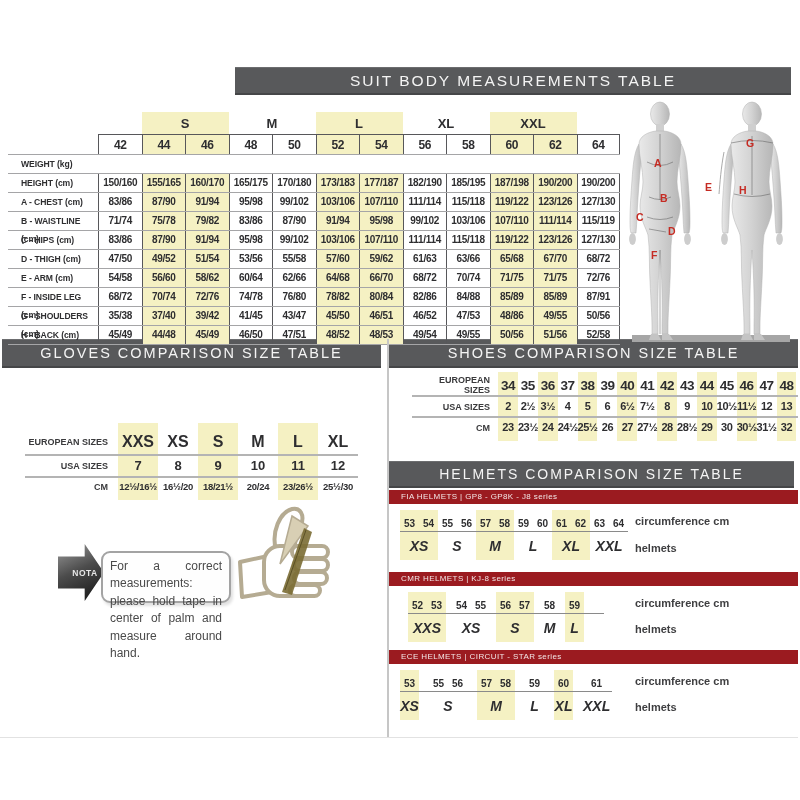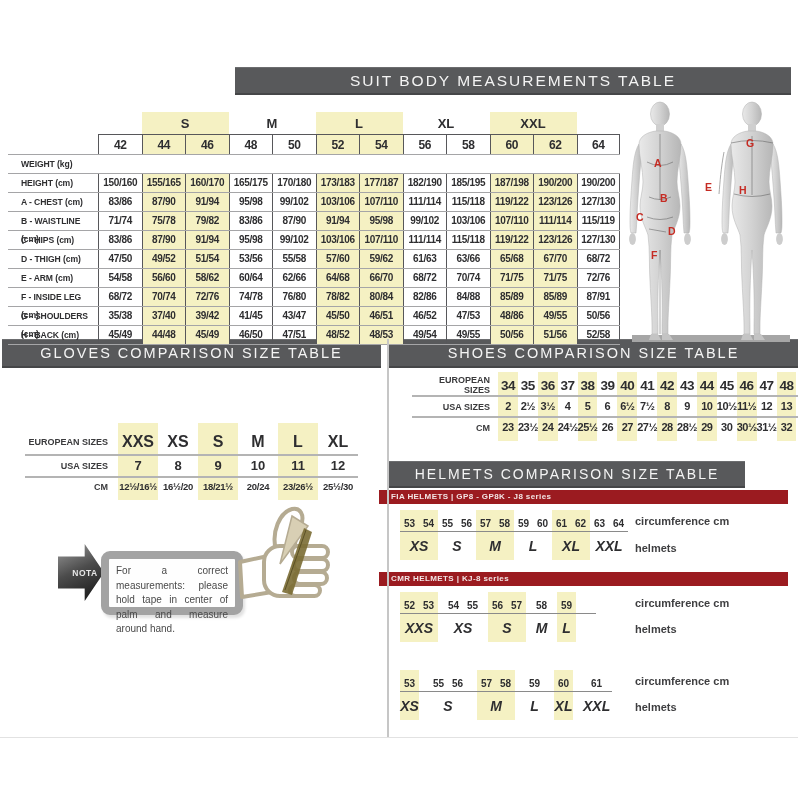--- a/index.html
+++ b/index.html
@@ -9,21 +9,21 @@
   html,body{margin:0;padding:0;background:#fff;}
   #stage{position:relative;width:800px;height:800px;background:#fff;overflow:hidden;
          font-family:"Liberation Sans",sans-serif;color:var(--ink);}
 
   
   .gbar{position:absolute;background:var(--gray);color:#f4f4f4;text-align:center;
         letter-spacing:2px;font-weight:400;border-bottom:2px solid #454648;border-top:1px solid #6c6d6f;box-sizing:border-box;}
   #suit-bar{left:235px;top:67px;width:556px;height:28px;font-size:15.5px;line-height:26px;}
   #gloves-bar{left:2px;top:339px;width:379px;height:29px;font-size:14.5px;line-height:27px;}
   #shoes-bar{left:389px;top:339px;width:409px;height:29px;font-size:14.5px;line-height:27px;}
-  #helmets-bar{left:389px;top:461px;width:356px;height:27px;font-size:14px;line-height:25px;}
+  #helmets-bar{left:389px;top:461px;width:405px;height:27px;font-size:14px;line-height:25px;}
 
   
   #suit-table{position:absolute;left:8px;top:112px;width:612px;font-weight:bold;}
   .sgrow{display:flex;height:22px;}
   .gsp1{width:133.5px;} .gsp2{width:43.5px;}
   .sg{width:87px;text-align:center;font-size:13px;line-height:24px;}
   .yel{background:var(--yellow);}
   .srow{display:flex;height:18px;border-bottom:1px solid var(--hline);}
   .srow.sizes{height:20px;}
   .rlabel{width:90px;font-size:8.6px;line-height:18px;padding-left:13px;box-sizing:border-box;letter-spacing:-0.1px;}
@@ -55,26 +55,26 @@
   .sb0{left:86px;}.sb2{left:125.8px;}.sb4{left:165.6px;}.sb6{left:205.4px;}
   .sb8{left:245.2px;}.sb10{left:285px;}.sb12{left:324.8px;}.sb14{left:364.6px;}
   .slabel{width:86px;text-align:right;padding-right:8px;box-sizing:border-box;
           font-weight:bold;font-size:9px;color:#3a3a3c;}
   .scell{width:19.9px;text-align:center;font-weight:bold;letter-spacing:-0.5px;}
   .grow.seu .scell{font-size:13.5px;line-height:19px;}
   .grow.susa .scell{font-size:11px;line-height:19px;}
   .grow.scm .scell{font-size:11px;line-height:19px;}
 
   
-  .redbar{position:absolute;left:379px;width:409px;height:14px;background:var(--red);
-          color:#f3e6e6;font-size:8px;font-weight:bold;line-height:14px;padding-left:12px;
+  .redbar{position:absolute;left:389px;width:409px;height:14px;background:var(--red);
+          color:#f3e6e6;font-size:8px;font-weight:normal;line-height:14px;padding-left:12px;
           box-sizing:border-box;letter-spacing:.4px;}
   #fia-bar{top:490px;} #cmr-bar{top:572px;} #ece-bar{top:650px;}
   .hsec{position:absolute;left:400px;}
-  #hsec-fia{top:510px;} #hsec-cmr{top:592px;} #hsec-ece{top:670px;}
+  #hsec-fia{top:510px;} #hsec-cmr{top:592px;margin-left:8px;} #hsec-ece{top:670px;}
   .hgroups{display:flex;}
   .grp{text-align:center;padding:3px 0 6px;}
   .grp[data-hl="true"]{background:var(--yellow);}
   #hsec-cmr .grp{margin-right:6px;} #hsec-ece .grp{margin-right:10px;}
   .hnum{display:inline-block;width:19px;font-size:10px;font-weight:bold;}
   .hsize{font-size:14px;font-weight:bold;font-style:italic;margin-top:7px;}
   .hline{position:absolute;left:0;top:21px;height:1px;background:#8a8a8a;width:228px;}
   #hsec-cmr .hline{width:196px;} #hsec-ece .hline{width:212px;}
   .hcol{position:absolute;left:635px;font-size:11px;font-weight:bold;color:#3f3f41;}
   #fia-c{top:515px;} #fia-h{top:542px;} #cmr-c{top:597px;} #cmr-h{top:623px;}
@@ -84,22 +84,22 @@
   #vdivider{position:absolute;left:387px;top:339px;width:2px;height:398px;background:#c6c6c6;}
   #bottomline{position:absolute;left:0;top:737px;width:798px;height:1px;background:#e2e2e2;}
 
   
   #nota-arrow{position:absolute;left:58px;top:544px;width:46px;height:57px;
      background:linear-gradient(155deg,#9d9d9d 0%,#4c4c4c 45%,#111 100%);
      clip-path:polygon(0% 22%,58% 22%,58% 0%,100% 50%,58% 100%,58% 78%,0% 78%);}
   #nota-label{position:absolute;left:71px;top:544px;width:28px;height:57px;display:flex;
      align-items:center;justify-content:center;color:#e6e6e6;font-size:8.5px;font-weight:bold;letter-spacing:.5px;}
   #nota-bubble{position:absolute;left:101px;top:551px;width:112px;height:38px;background:#fefefe;
-     border:8px solid #a3a3a3;border-radius:9px;box-shadow:2px 3px 3px rgba(0,0,0,.12);
-     font-size:10px;line-height:1.45;color:#4a4a4a;padding:5px 7px;text-align:justify;}
+     border:2px solid #a3a3a3;border-radius:9px;box-shadow:2px 3px 3px rgba(0,0,0,.12);
+     font-size:12px;line-height:1.45;color:#4a4a4a;padding:5px 7px;text-align:justify;}
 
   svg text.red{fill:#c52b23;font-family:"Liberation Sans",sans-serif;font-weight:bold;}
 </style>
 </head>
 <body>
 
 <div id="stage">
 
   <div class="gbar" id="suit-bar">SUIT BODY MEASUREMENTS TABLE</div>
   <div class="gbar" id="shoes-bar">SHOES COMPARISON SIZE TABLE</div>
@@ -527,20 +527,21 @@
 
         <div class="grp" data-hl="true">
           <div><span class="hnum">59</span></div>
           <div class="hsize">L</div>
         </div>
       </div>
   </div>
   <div class="hcol" id="cmr-c">circumference cm</div>
   <div class="hcol" id="cmr-h">helmets</div>
 
+  <div class="redbar" id="ece-bar">ECE HELMETS | CIRCUIT - STAR series</div>
   <div class="hsec" id="hsec-ece">
     <div class="hline"></div>
     <div class="hgroups">
         <div class="grp" data-hl="true">
           <div><span class="hnum">53</span></div>
           <div class="hsize">XS</div>
         </div>
 
         <div class="grp" data-hl="false">
           <div><span class="hnum">55</span><span class="hnum">56</span></div>

